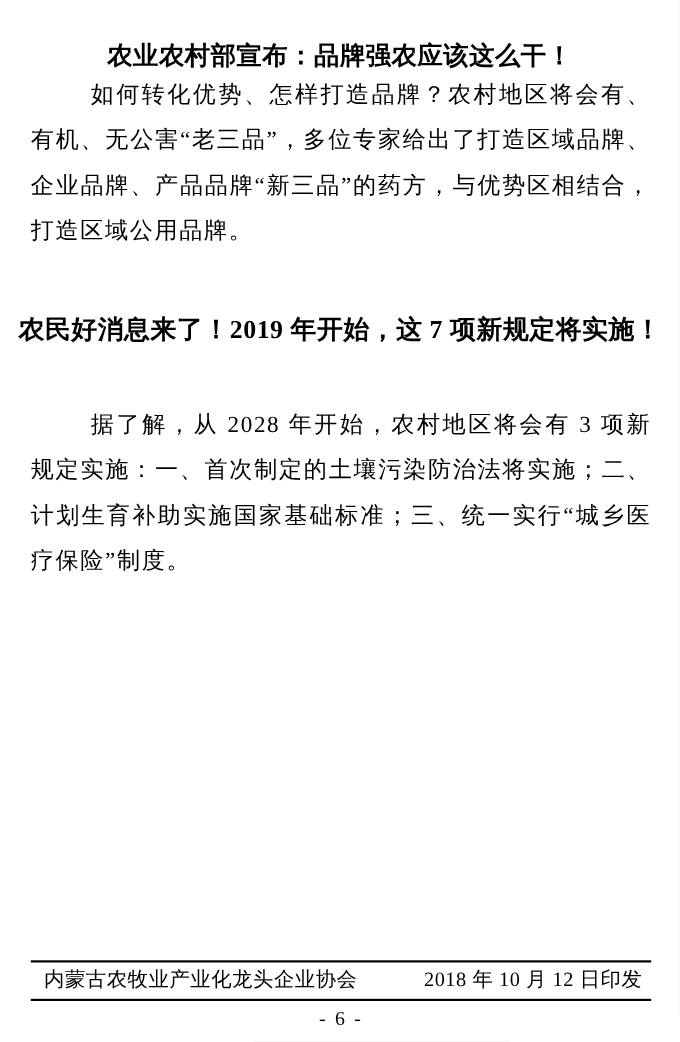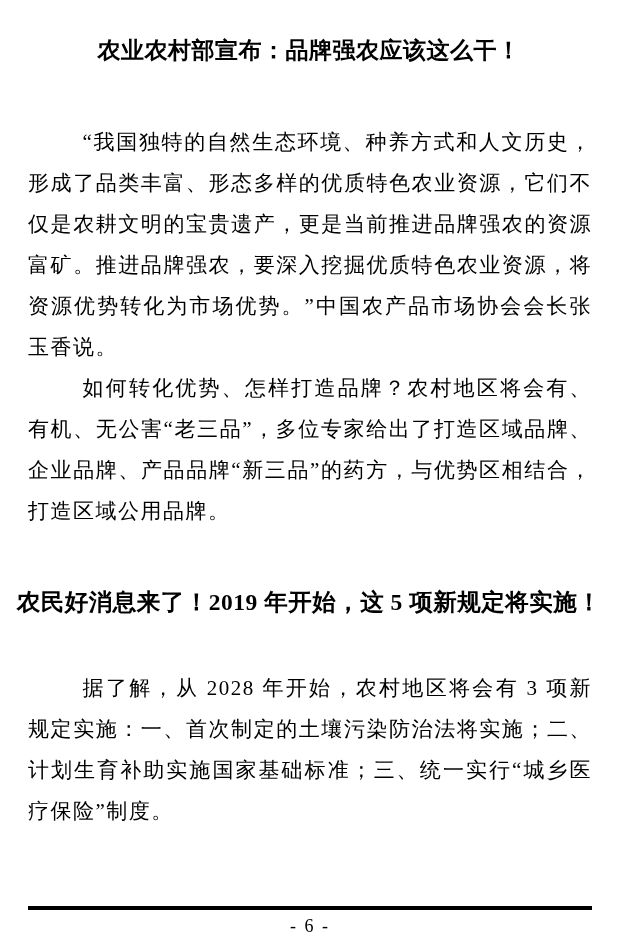--- a/index.html
+++ b/index.html
@@ -67,28 +67,31 @@
     letter-spacing: 2px;
   }
 </style>
 </head>
 <body>
 
 <div class="page">
 
   <section>
     <h1 class="article-title">农业农村部宣布：品牌强农应该这么干！</h1>
-    <p class="body-paragraph first-after-title">“我国独特的自然生态环境、种养方式和人文历史，形成了品类丰富、形态多样的优质特色农业资源，它们不仅是农耕文明的宝贵遗产，更是当前推进品牌强农的资源富矿。推进品牌强农，要深入挖掘优质特色农业资源，将资源优势转化为市场优势。”中国农产品市场协会会长张玉香说。</p>
     <p class="body-paragraph">如何转化优势、怎样打造品牌？农村地区将会有、有机、无公害“老三品”，多位专家给出了打造区域品牌、企业品牌、产品品牌“新三品”的药方，与优势区相结合，打造区域公用品牌。</p>
   </section>
 
   <section>
-    <h1 class="article-title second">农民好消息来了！2019 年开始，这 5 项新规定将实施！</h1>
+    <h1 class="article-title second">农民好消息来了！2019 年开始，这 7 项新规定将实施！</h1>
     <p class="body-paragraph first-after-title2">据了解，从 2028 年开始，农村地区将会有 3 项新规定实施：一、首次制定的土壤污染防治法将实施；二、计划生育补助实施国家基础标准；三、统一实行“城乡医疗保险”制度。</p>
   </section>
 
   <footer class="page-footer">
     <div class="footer-rule"></div>
+    <div class="footer-row">
+      <span>内蒙古农牧业产业化龙头企业协会</span>
+      <span>2018 年 10 月 12 日印发</span>
+    </div>
     <div class="footer-rule"></div>
     <div class="page-number">- 6 -</div>
   </footer>
 
 </div>
 
 </body></html>

